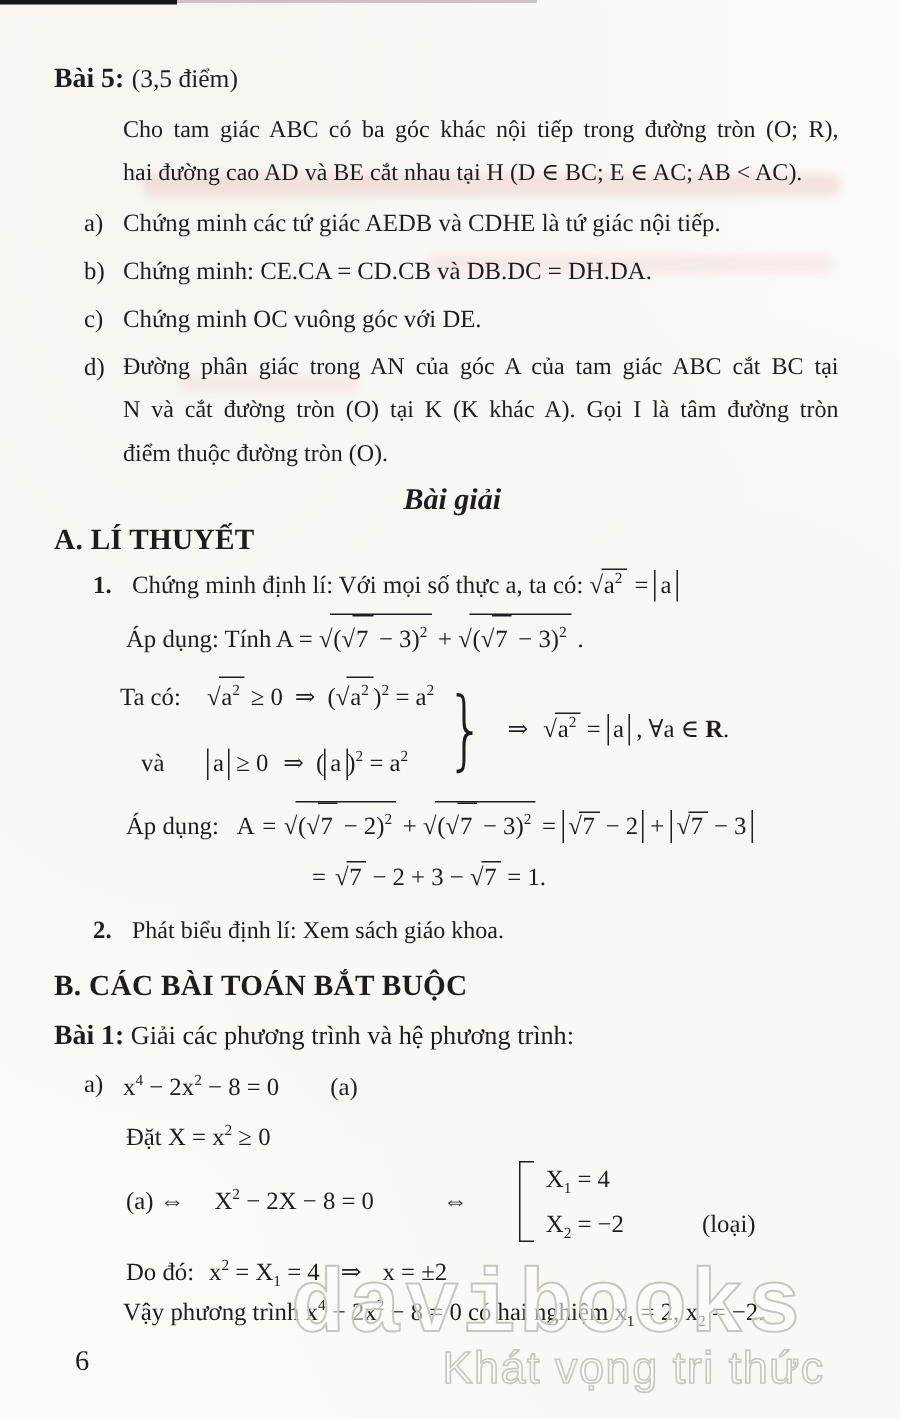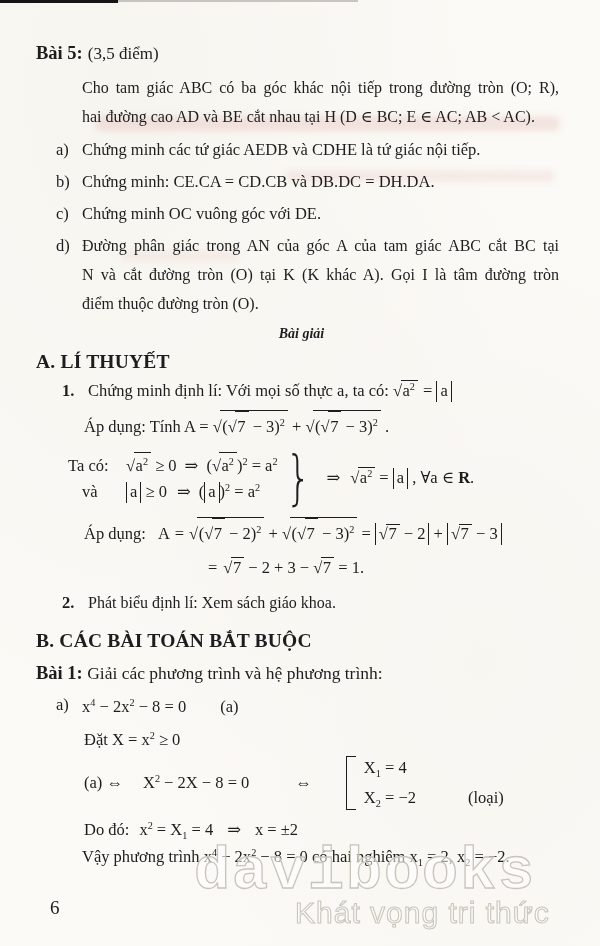--- a/index.html
+++ b/index.html
@@ -22,39 +22,39 @@
   .jpara{width:477px;font-size:16px;}
   .jpara .jline{text-align:justify;text-align-last:justify;line-height:29px;white-space:normal;}
   .jpara .jline.last{text-align-last:left;}
   .intro{margin-top:8px;margin-left:46px;}
   
   .item{display:flex;margin-left:20px;margin-top:8px;}
   .item .marker{width:26px;flex-shrink:0;font-size:16.5px;line-height:21px;}
   .item .itext{font-size:16.5px;line-height:21px;}
   .item .jpara{margin-top:-4px;}
   
-  .sol-title{margin-top:4px;text-align:center;font-weight:bold;font-style:italic;font-size:14px;line-height:24px;}
+  .sol-title{margin-top:4px;text-align:center;font-weight:bold;font-style:italic;font-size:20px;line-height:24px;}
   .sec-title{margin-top:4px;font-weight:bold;font-size:19.5px;line-height:24px;letter-spacing:0.2px;}
   .sec-title-b{margin-top:15px;font-weight:bold;font-size:19.5px;line-height:26px;letter-spacing:0.2px;}
   
   .math{font-size:16.5px;white-space:nowrap;}
   .math sup{font-size:62%;line-height:0;}
   .math sub{font-size:62%;line-height:0;}
   .sqrt{display:inline-block;white-space:nowrap;}
   .sqrt::before{content:"√";letter-spacing:-1.5px;}
   .sqrt>.rad{display:inline-block;border-top:1.4px solid #1d1d1d;padding:0 3px 0 2px;}
   .abs{display:inline-block;border-left:1.4px solid #1d1d1d;border-right:1.4px solid #1d1d1d;padding:1px 3px;line-height:1.15;}
   .num-item{display:flex;margin-left:26px;margin-top:6px;align-items:baseline;}
   .num-item .marker{width:26px;flex-shrink:0;font-weight:bold;font-size:16.5px;}
   .mline{margin-left:48px;line-height:30px;}
   .mline.ap1{margin-top:8px;height:34px;}
   .eq-final{margin-left:172px;margin-top:4px;height:26px;}
   
   .system{display:flex;align-items:center;margin-left:32px;margin-top:8px;}
-  .sys-left{display:flex;flex-direction:column;gap:0;}
+  .sys-left{display:flex;flex-direction:column;gap:18px;margin-left:12px;}
   .sys-row{display:flex;align-items:baseline;line-height:26px;}
   .sys-label{width:58px;flex-shrink:0;font-size:16.5px;}
   .sys-label.l2{padding-left:14px;box-sizing:border-box;}
   .bigbrace{display:inline-block;font-family:"DejaVu Sans",sans-serif;font-size:58px;font-weight:300;line-height:0.9;transform:scaleX(0.7);margin:0 2px 0 2px;color:#1d1d1d;}
   .sys-concl{margin-left:8px;text-align:center;}
   
   .h-bai1{margin-top:8px;font-size:17.5px;line-height:22px;}
   .h-bai1 .lbl{font-weight:bold;font-size:18.5px;}
   
   .trans-row{display:flex;margin-left:48px;margin-top:4px;align-items:center;}

